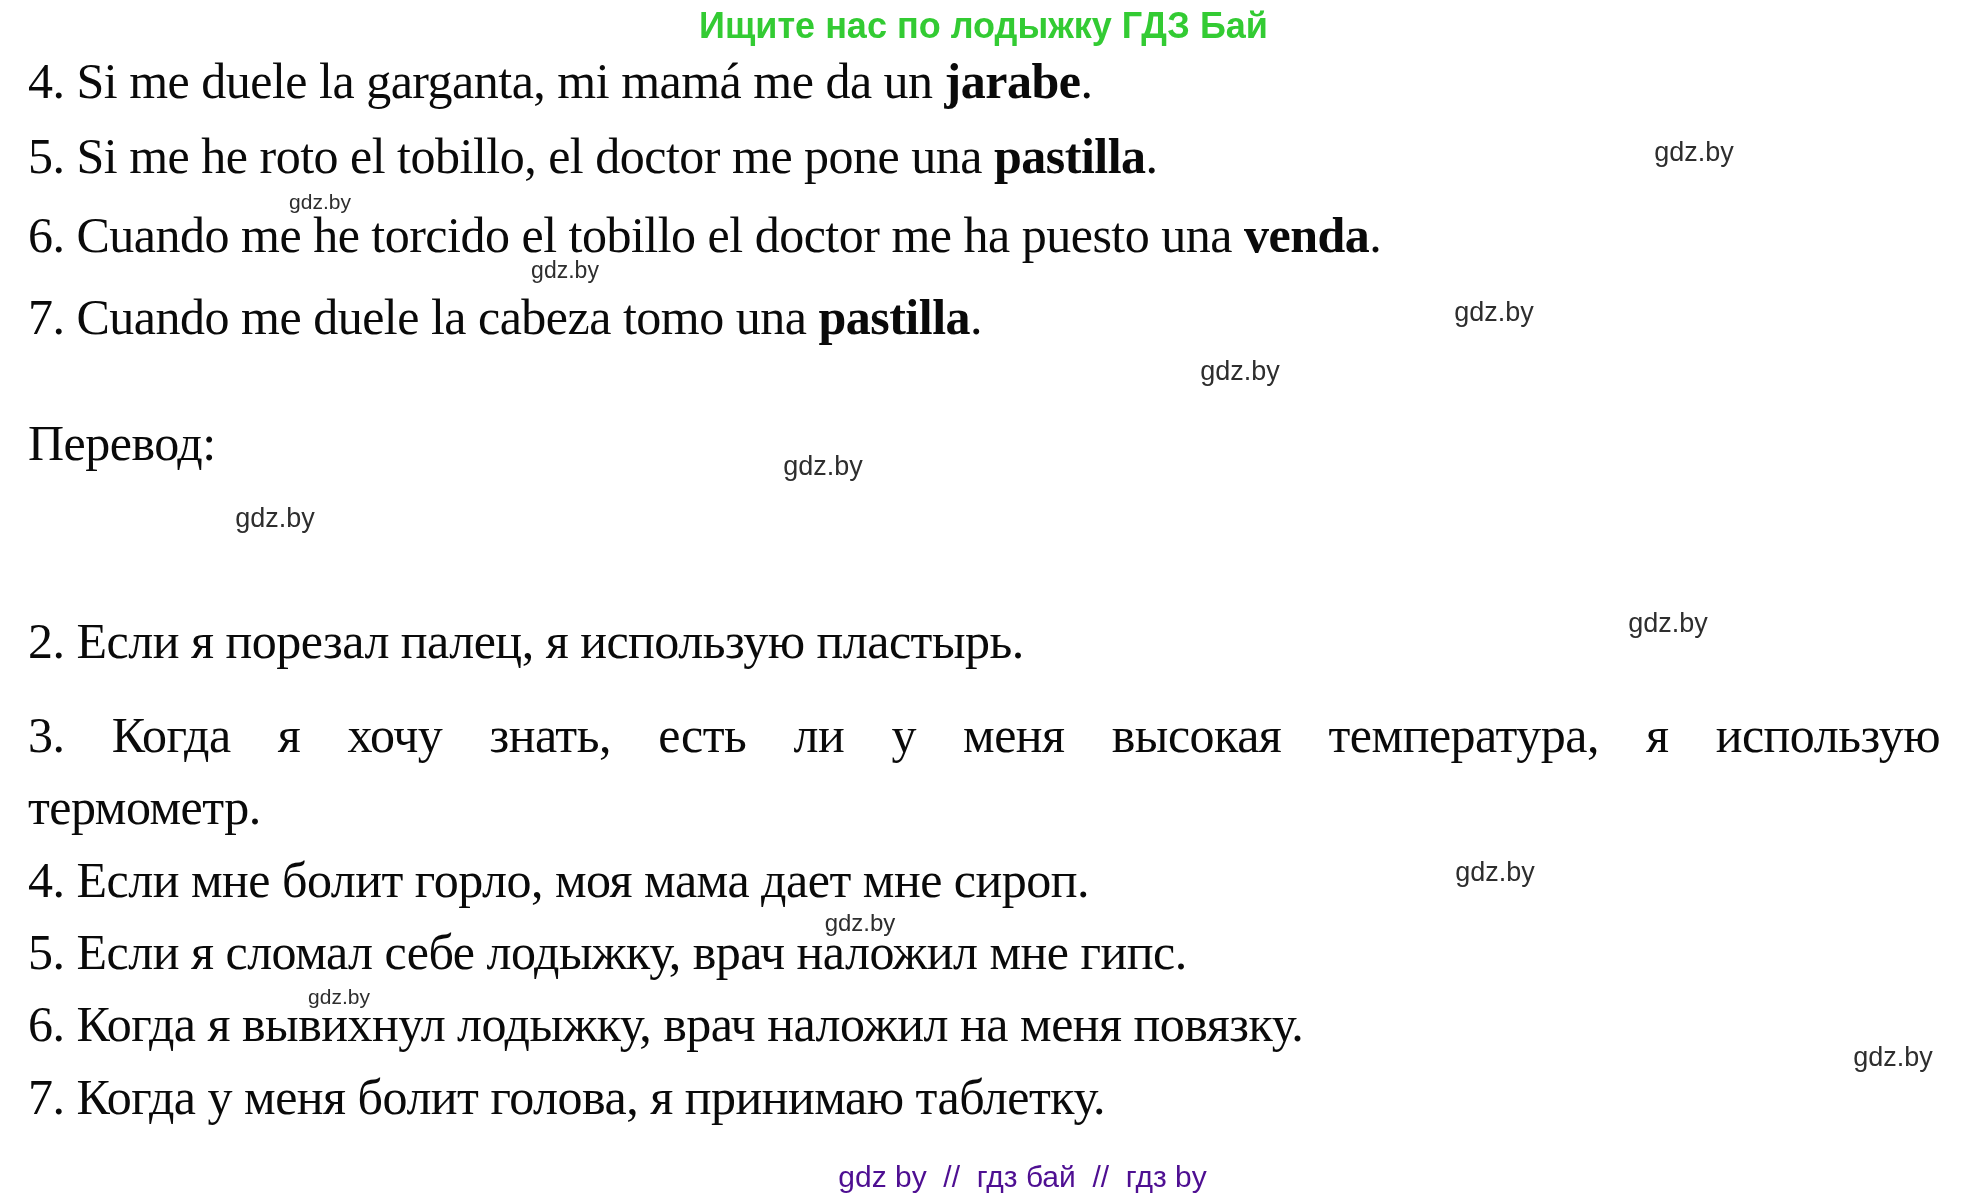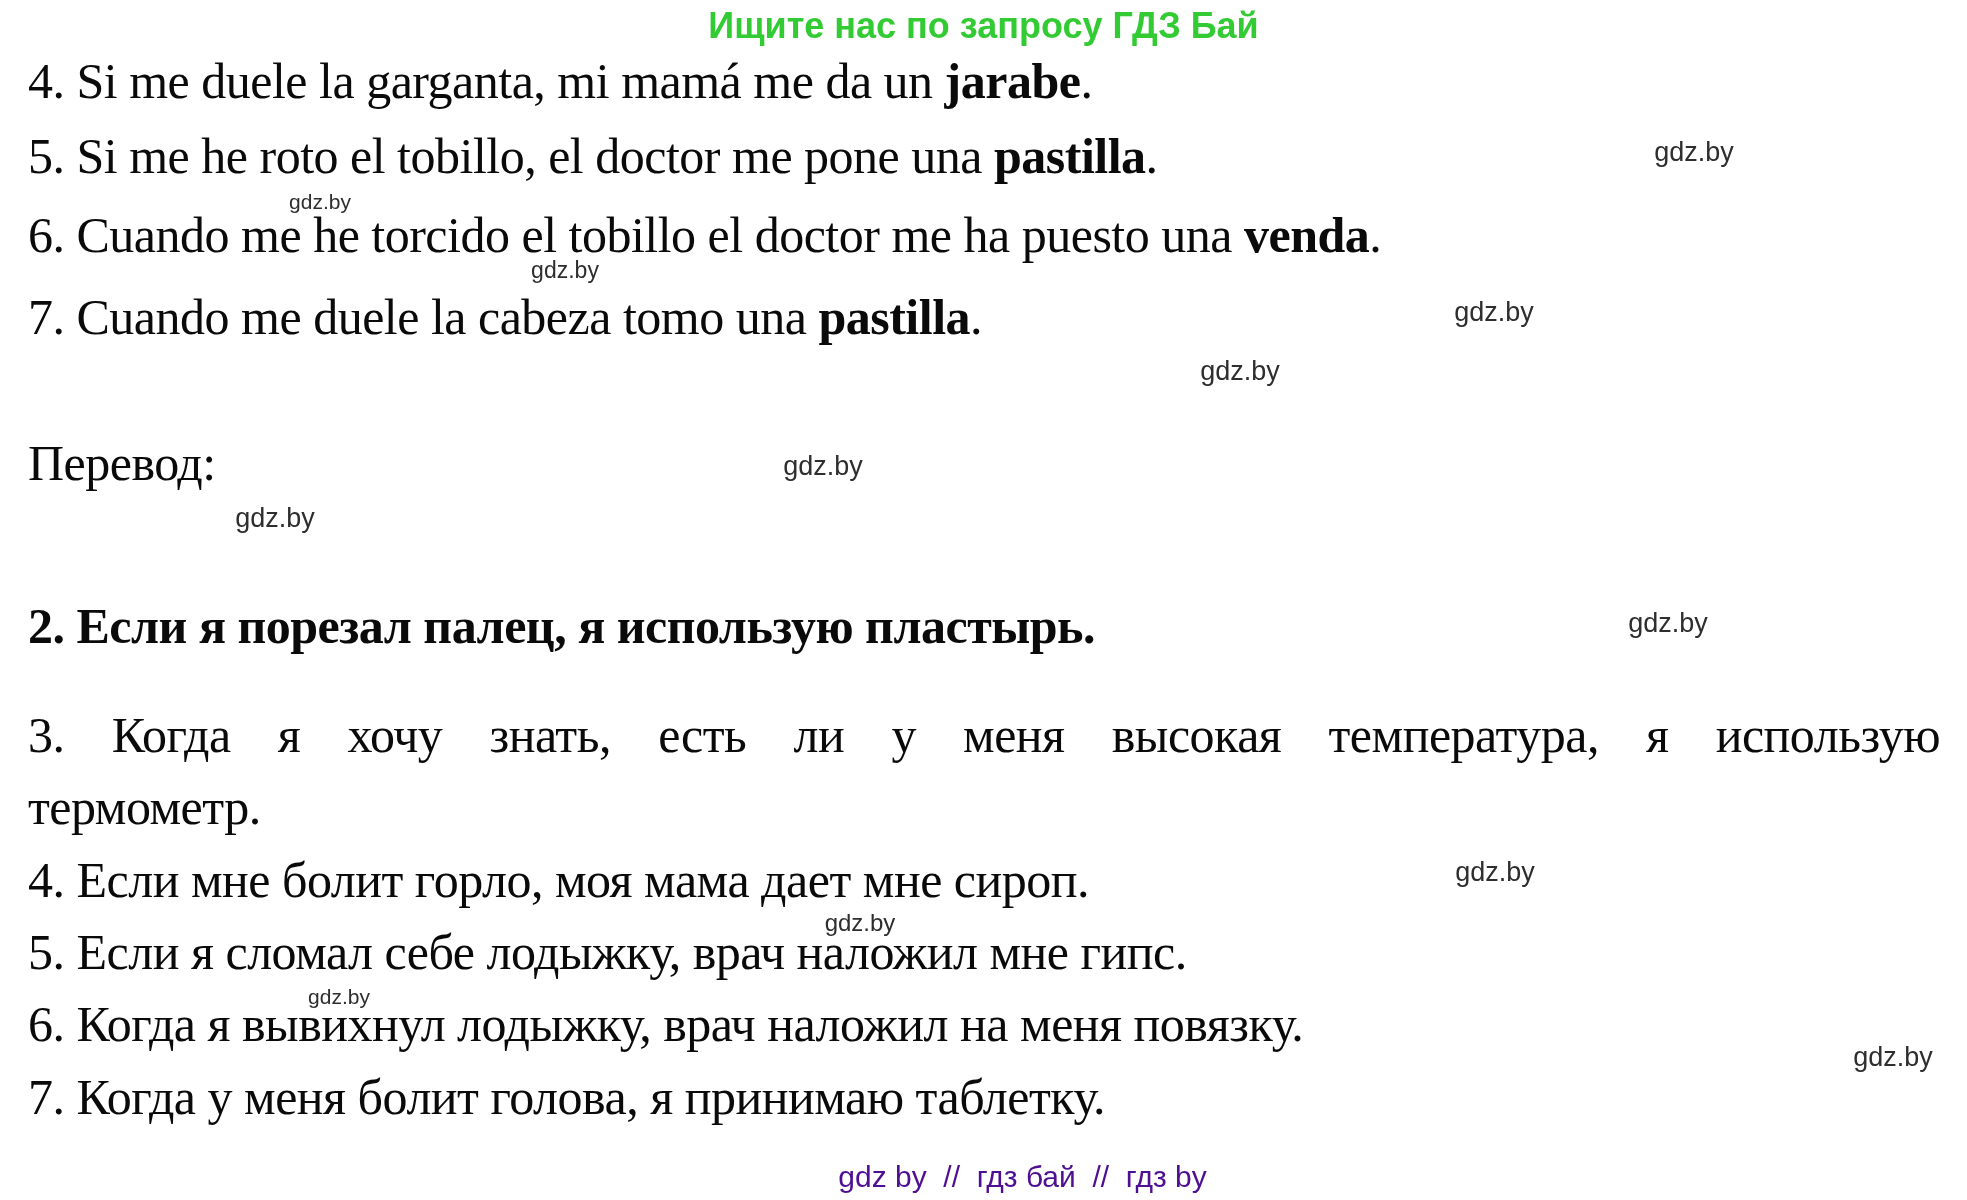--- a/index.html
+++ b/index.html
@@ -31,23 +31,23 @@
     font-size: 50px;
     line-height: 1.05;
     white-space: nowrap;
     letter-spacing: -0.5px;
   }
   .txt-line b { font-weight: bold; }
   .es-4 { top: 55px; }
   .es-5 { top: 130px; }
   .es-6 { top: 209px; }
   .es-7 { top: 291px; }
-  .heading-perevod { top: 417px; margin-top: 20px; }
+  .heading-perevod { top: 417px; }
   .ru-1 { top: 564px; }
-  .ru-2 { top: 600px; font-weight: bold; }
+  .ru-2 { top: 615px; }
   .ru-3 {
     top: 709px;
     right: 27px;
     white-space: normal;
     text-align: justify;
     text-align-last: justify;
   }
   .ru-3b { top: 781px; }
   .ru-4 { top: 854px; }
   .ru-5 { top: 926px; }
@@ -85,21 +85,21 @@
     color: #4e0f92;
     white-space: pre;
     margin-left: 39px;
   }
 </style>
 </head>
 <body>
 
 <div class="page">
 
-  <div class="header-note">Ищите нас по запросу ГДЗ Бай</div>
+  <div class="header-note">Ищите нас по лодыжку ГДЗ Бай</div>
 
   <div class="txt-line es-4"><span>4. Si me duele la garganta, mi mamá me da un </span><b>jarabe</b><span>.</span></div>
 
   <div class="txt-line es-5"><span>5. Si me he roto el tobillo, el doctor me pone una </span><b>pastilla</b><span>.</span></div>
 
   <div class="txt-line es-6"><span>6. Cuando me he torcido el tobillo el doctor me ha puesto una </span><b>venda</b><span>.</span></div>
 
   <div class="txt-line es-7"><span>7. Cuando me duele la cabeza tomo una </span><b>pastilla</b><span>.</span></div>
 
   <div class="txt-line heading-perevod">Перевод:</div>

